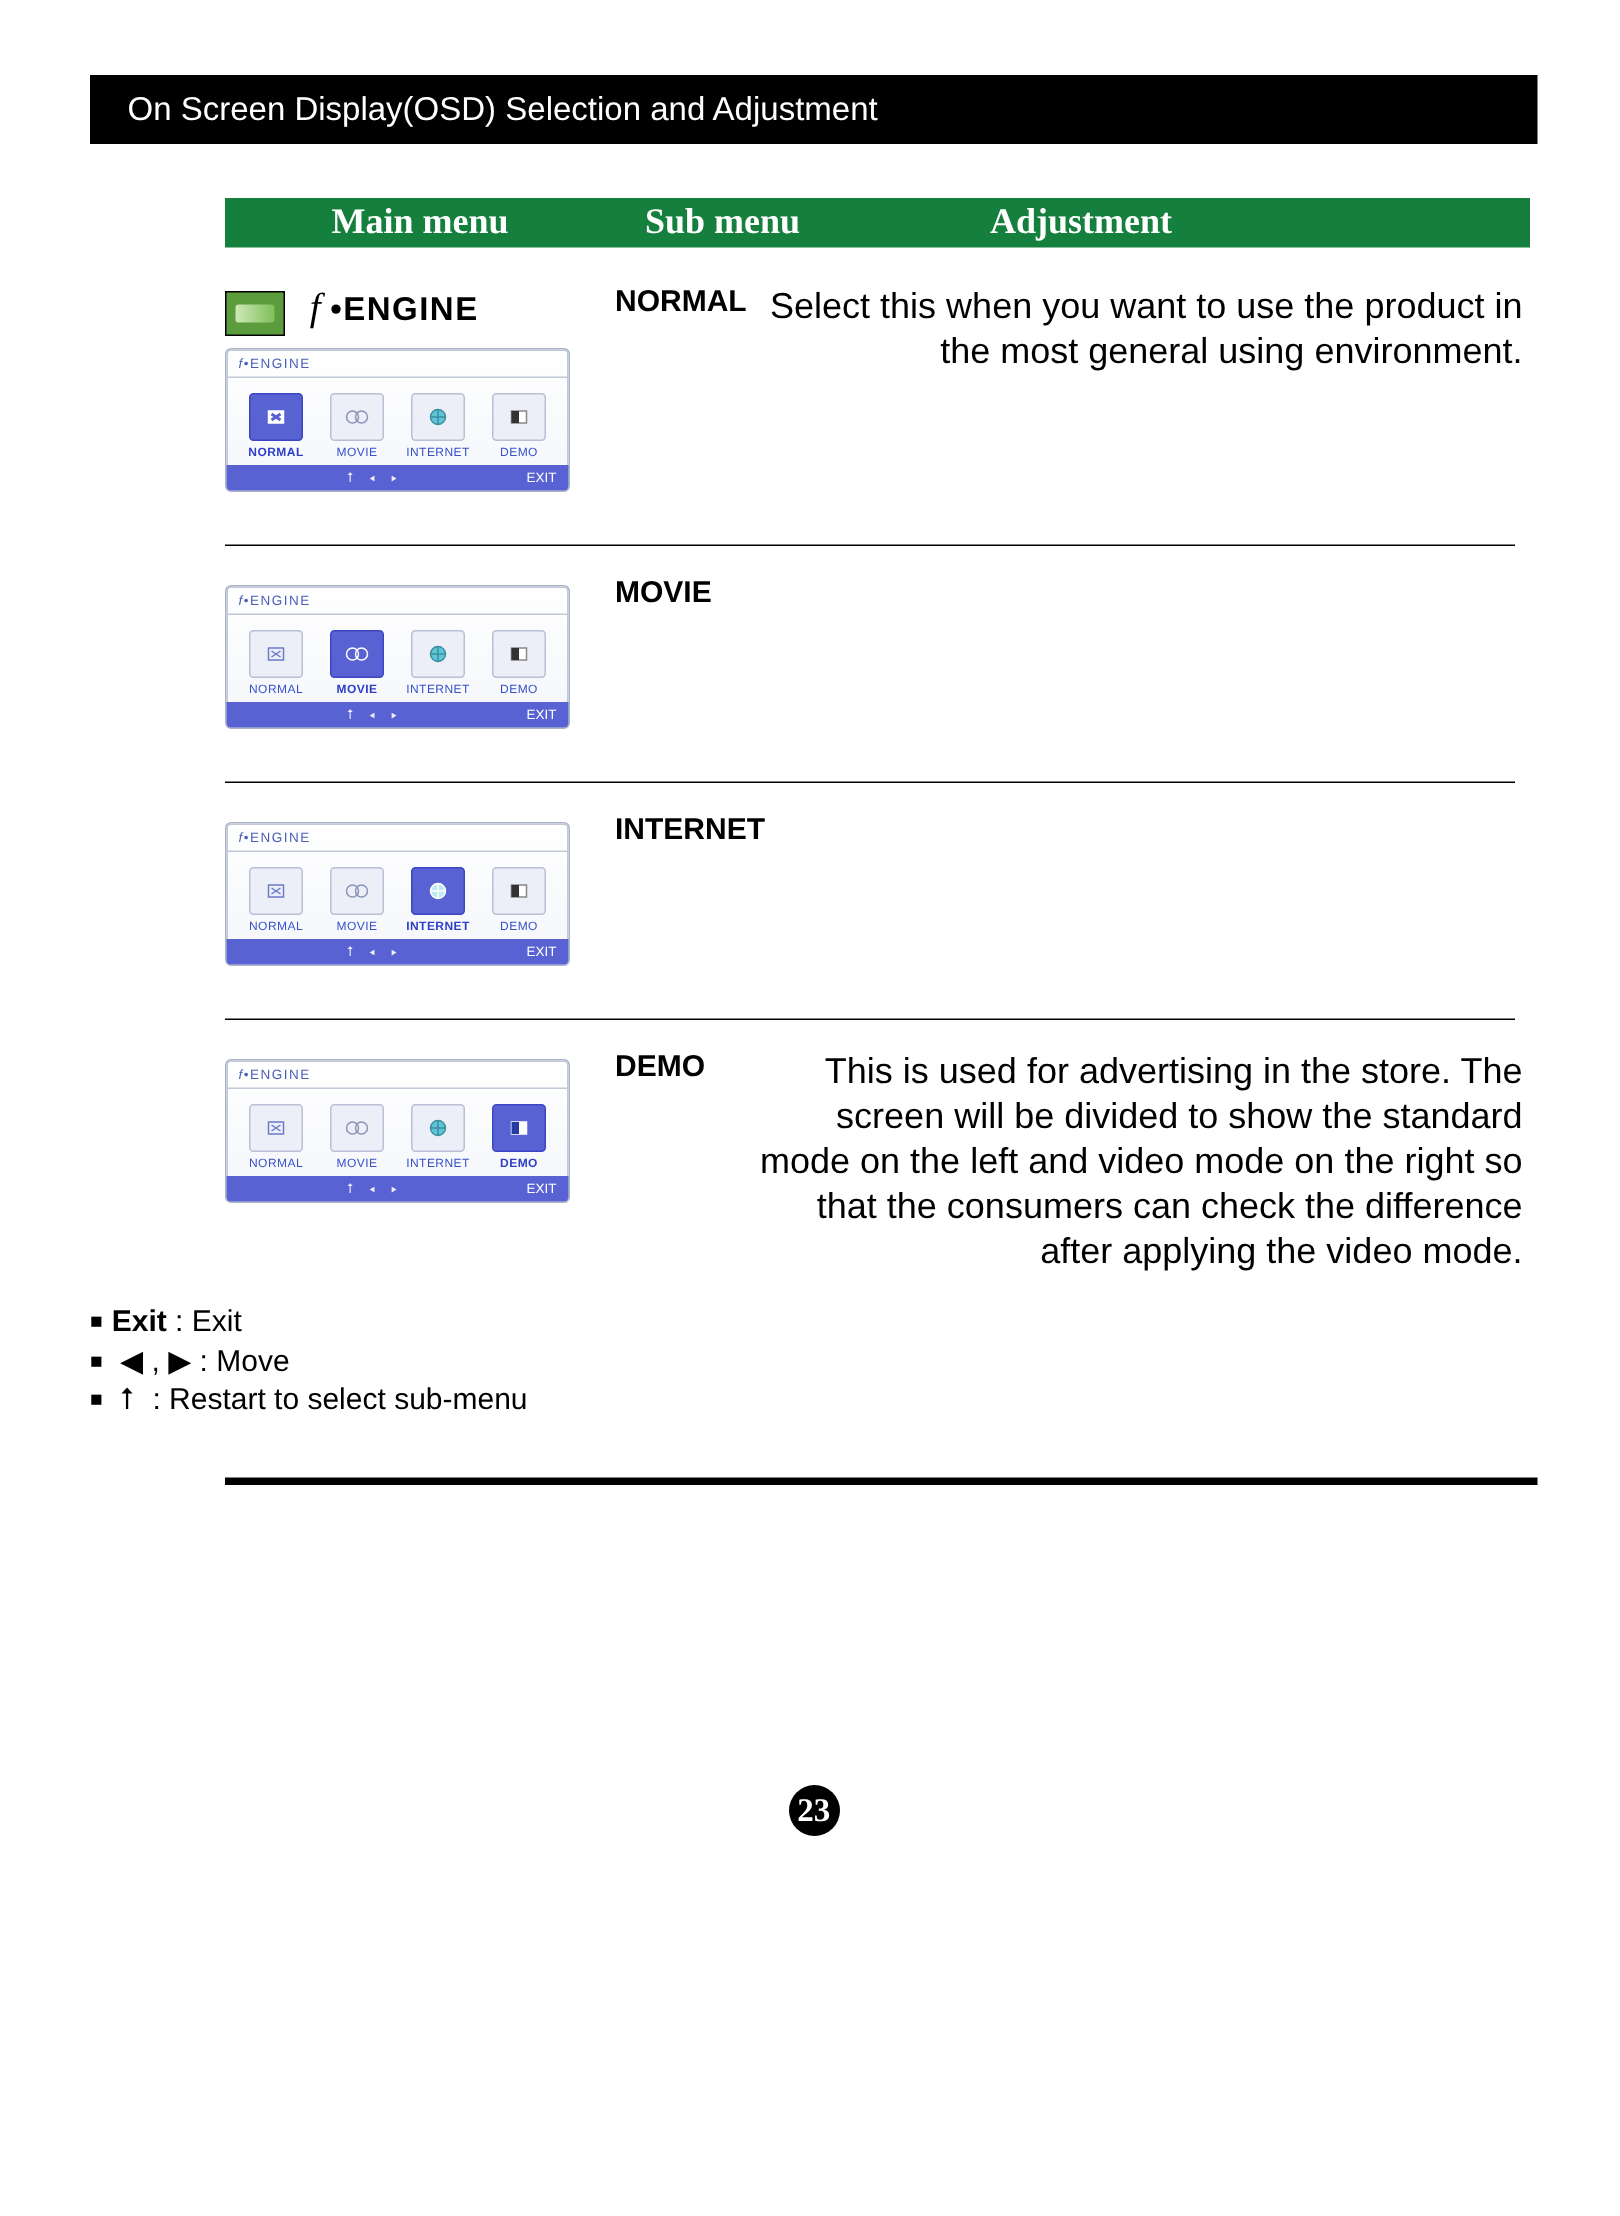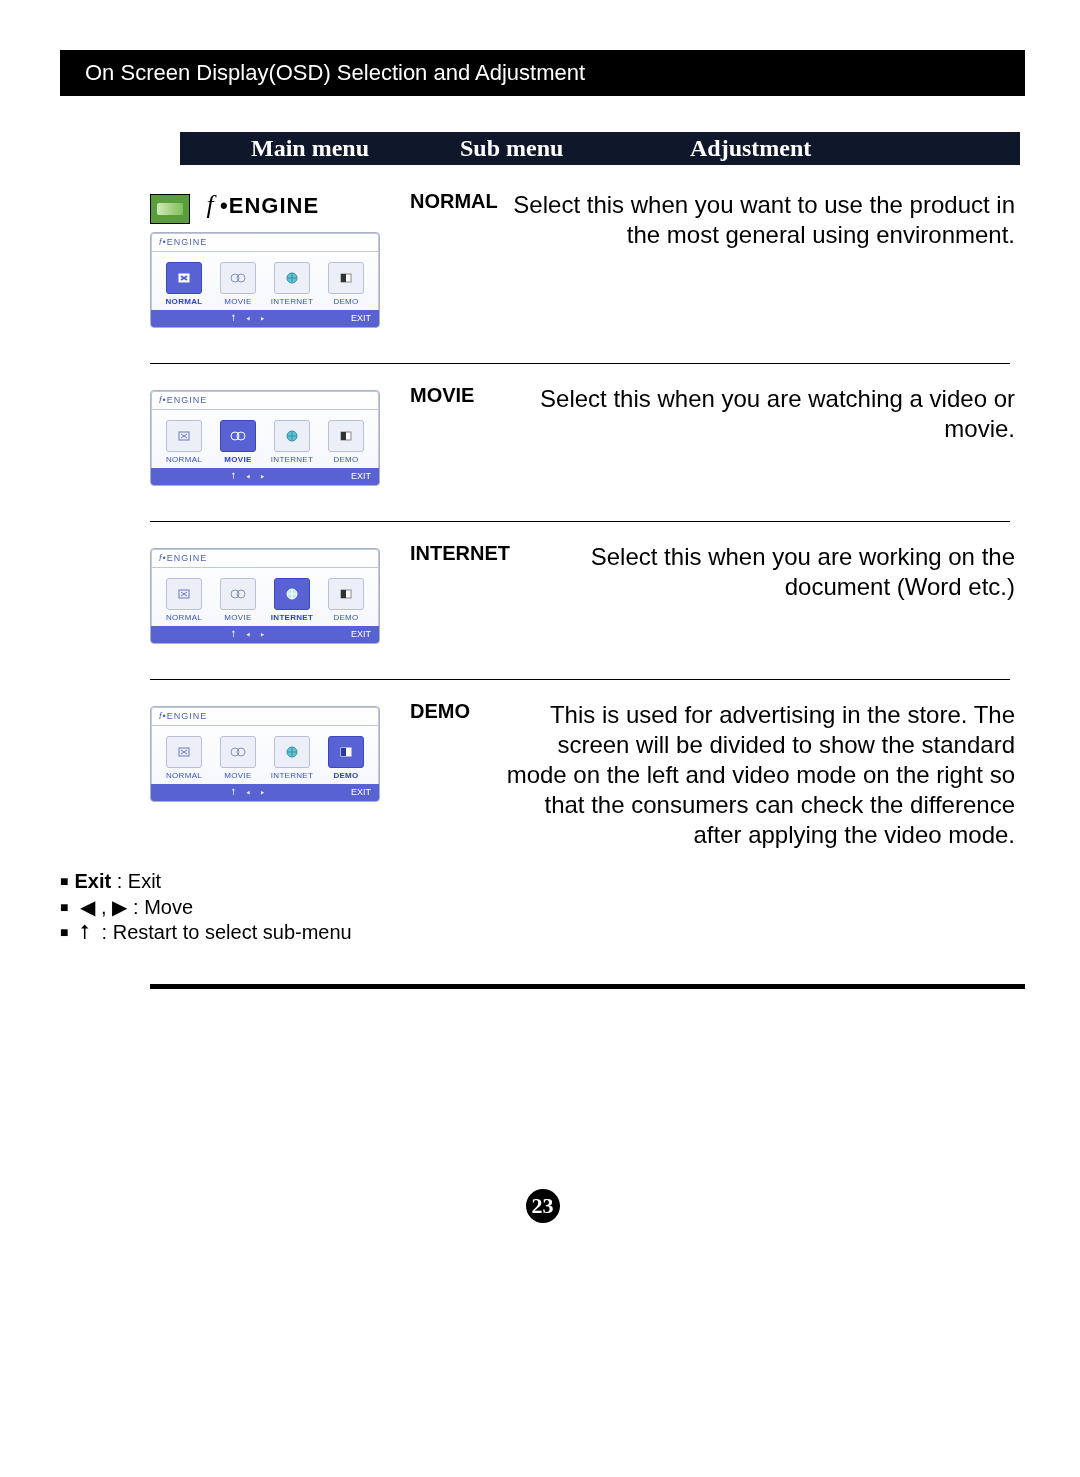--- a/index.html
+++ b/index.html
@@ -17,28 +17,28 @@
   }
   .title-bar {
     background: #000;
     color: #fff;
     font-size: 22px;
     padding: 10px 25px;
     font-weight: 400;
     margin-bottom: 36px;
   }
   .header-row {
-    background: #0f172a;
+    background: #15803d;
     color: #fff;
     display: flex;
     padding: 3px 0;
     font-family: Georgia, 'Times New Roman', serif;
     font-size: 24px;
     font-weight: bold;
-    margin-left: 120px;
+    margin-left: 90px;
     margin-right: 5px;
   }
   .hcol1 { width: 260px; text-align: center;}
   .hcol2 { width: 210px; text-align: left; padding-left: 20px;}
   .hcol3 { flex: 1; text-align: left; padding-left: 20px;}
   .section {
     display: flex;
     margin-top: 20px;
     margin-left: 90px;
   }
@@ -285,21 +285,20 @@
               <div class="mode-label">DEMO</div>
             </div>
         </div>
         <div class="osd-foot">
             <span class="nav">⭡ ◂ ▸</span>
             <span>EXIT</span>
           </div>
       </div>
     </div>
     <div class="col-sub">MOVIE</div>
-    <div class="col-desc">Select this when you are watching a video or movie.</div>
   </div>
 
   <hr class="hr">
 
   <div class="section">
     <div class="col-main">
       <div class="osd">
         <div class="osd-head"><span class="f" style="font-style:italic;">f</span>•<span>ENGINE</span></div>
         <div class="osd-body">
           <div class="mode">
@@ -340,21 +339,20 @@
               <div class="mode-label">DEMO</div>
             </div>
         </div>
         <div class="osd-foot">
             <span class="nav">⭡ ◂ ▸</span>
             <span>EXIT</span>
           </div>
       </div>
     </div>
     <div class="col-sub">INTERNET</div>
-    <div class="col-desc">Select this when you are working on the document (Word etc.)</div>
   </div>
 
   <hr class="hr">
 
   <div class="section">
     <div class="col-main">
       <div class="osd">
         <div class="osd-head"><span class="f" style="font-style:italic;">f</span>•<span>ENGINE</span></div>
         <div class="osd-body">
           <div class="mode">

